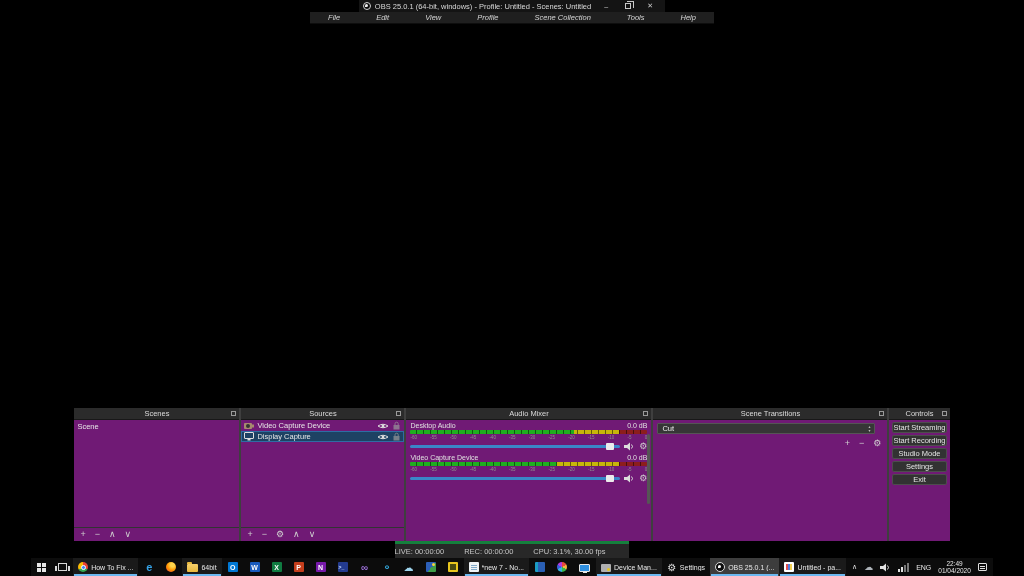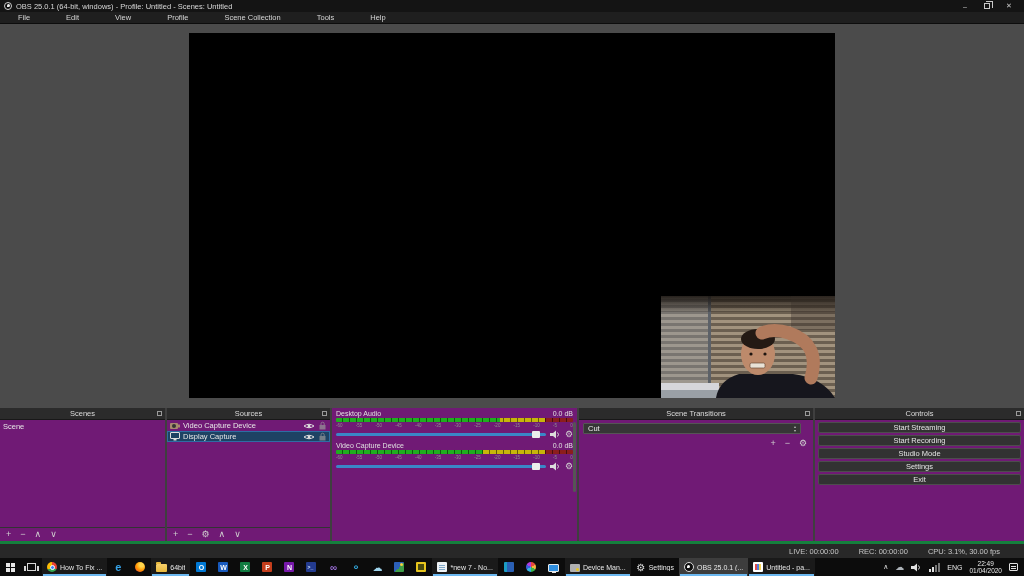--- a/index.html
+++ b/index.html
@@ -1,30 +1,30 @@
 <!DOCTYPE html>
 <html><head>
 <meta charset="utf-8">
 <style>
   * { margin:0; padding:0; box-sizing:border-box; font-family:"Liberation Sans", sans-serif; }
   html,body { width:1024px; height:576px; overflow:hidden; background:#000; }
-  .screen { width:1024px; height:576px; display:flex; flex-direction:column; }
+  .screen { width:1024px; height:576px; display:flex; flex-direction:column;align-items:center; }
 
   
   .titlebar { height:12px; background:#141414; color:#d8d8d8; display:flex; align-items:center; font-size:7.5px; padding:0 4px; gap:4px; flex:0 0 12px; }
   .obs-logo { width:8px; height:8px; border-radius:50%; background:#0a0a0a; border:1px solid #cfcfcf; position:relative; }
   .obs-logo::after { content:""; position:absolute; left:1.5px; top:1px; width:3px; height:3px; background:#f0f0f0; border-radius:50% 50% 50% 0; }
   .title-controls { margin-left:auto; display:flex; gap:0; align-items:center; }
   .tc { width:22px; height:12px; display:flex; align-items:center; justify-content:center; color:#c8c8c8; font-size:7px; }
   .win-restore { width:6px; height:6px; border:1px solid #c8c8c8; position:relative; }
   .win-restore::before { content:""; position:absolute; left:1px; top:-3px; width:6px; height:6px; border:1px solid #c8c8c8; border-bottom:none; border-left:none; }
 
   
   .menubar { height:12px; background:#1f1f1f; color:#d6d6d6; display:flex; align-items:center; font-size:7.5px; border-bottom:1px solid #0d0d0d; flex:0 0 12px; }
-  .menu-item { padding:0 18px; height:100%; display:flex; align-items:center; }
+  .menu-item { padding:0 18px; height:100%; display:flex; align-items:center;font-style:italic; }
 
   
   .workspace { flex:0 0 384px; background:#4b4b4b; position:relative; }
   .canvas { position:absolute; left:189px; top:9px; width:646px; height:365px; background:#000; }
   .webcam { position:absolute; right:0; bottom:0; width:174px; height:102px; overflow:hidden;
             background: repeating-linear-gradient(180deg,#a2937e 0 3px,#6b5f50 3px 6px); }
   .webcam .win-left { position:absolute; left:0; top:0; width:50px; height:102px; background:rgba(150,160,172,0.35); border-right:3px solid #5c6168; }
   .webcam .top-shadow { position:absolute; left:0; top:0; width:174px; height:16px; background:linear-gradient(180deg,rgba(25,20,16,0.9),rgba(25,20,16,0.2)); }
   .webcam .sill { position:absolute; left:0; bottom:8px; width:58px; height:7px; background:#d6d6da; }
   .webcam .radiator { position:absolute; left:0; bottom:0; width:58px; height:8px; background:#9aa0a6; }
@@ -238,20 +238,24 @@
       <div class="panel-toolbar">
         <span>+</span>
         <span>−</span>
         <span>⚙</span>
         <span>∧</span>
         <span>∨</span>
       </div>
     </div>
 
     <div class="panel p-mixer">
+      <div class="panel-h">
+        <span>Audio Mixer</span>
+        <span class="dock-ic"></span>
+      </div>
       <div class="panel-body">
         <div class="mixer">
           <div class="mix-label-row">
             <span>Desktop Audio</span>
             <span>0.0 dB</span>
           </div>
           <div class="meter"></div>
           <div class="ticks">
               <span>-60</span>
               <span>-55</span>

